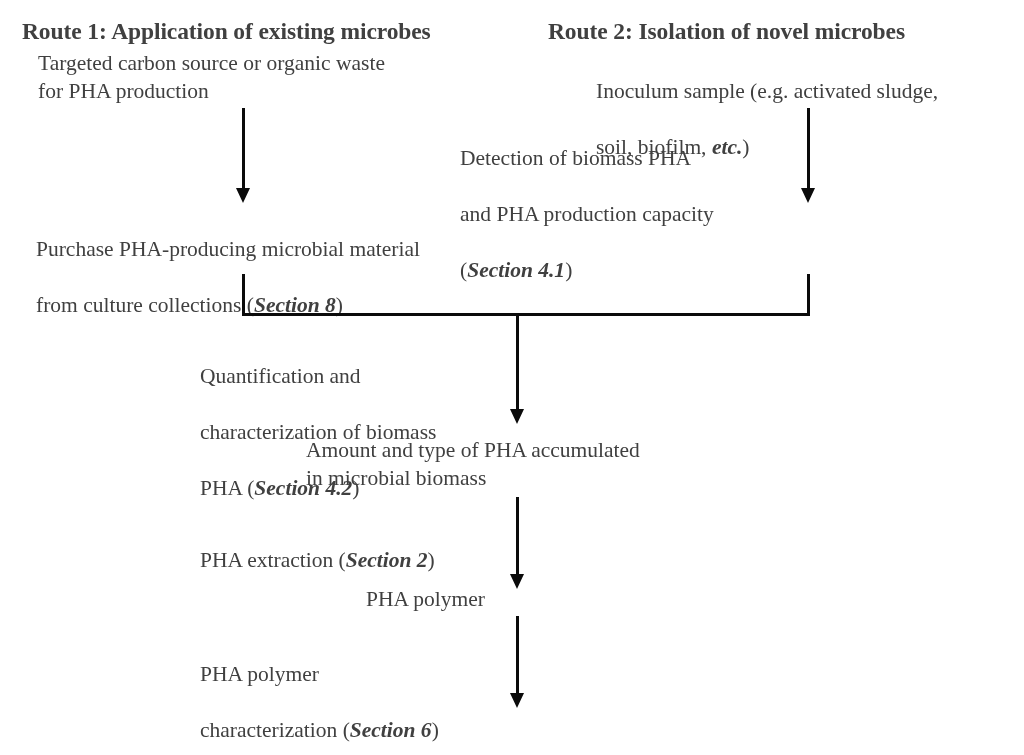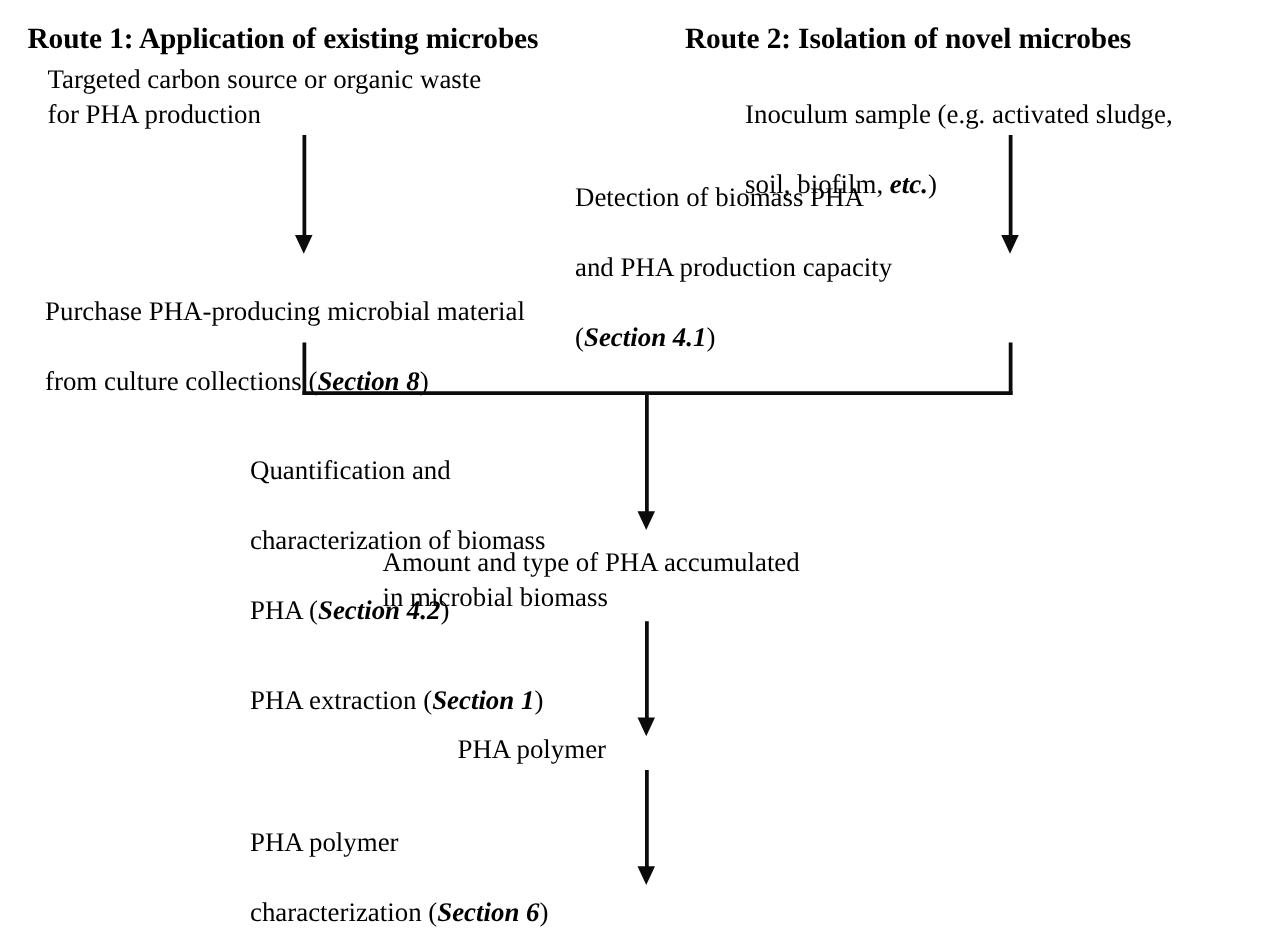--- a/index.html
+++ b/index.html
@@ -14,21 +14,21 @@
   #canvas {
     position: relative;
     width: 1024px;
     height: 755px;
     background: #ffffff;
     overflow: hidden;
   }
   .txt {
     position: absolute;
     line-height: 1.30;
-    color: #000000;
+    color: #404040;
     white-space: pre-line;
   }
   .hdr {
     font-weight: bold;
     font-size: 23.5px;
     letter-spacing: -0.1px;
   }
   .body-txt {
     font-size: 21.5px;
   }
@@ -104,21 +104,21 @@
     <span>PHA (</span><span class="ital">Section 4.2</span><span>)</span>
   </div>
 
   <div class="txt body-txt ctr" style="left:306px; top:437px; width:420px;">Amount and type of PHA accumulated
 in microbial biomass</div>
 
   <div class="vline" style="left:516px; top:497px; height:80px;"></div>
   <div class="arrowhead" style="left:510px; top:574px;"></div>
 
   <div class="txt body-txt rgt" style="left:200px; top:519px; width:296px;">
-    <span>PHA extraction (</span><span class="ital">Section 1</span><span>)</span>
+    <span>PHA extraction (</span><span class="ital">Section 2</span><span>)</span>
   </div>
 
   <div class="txt body-txt ctr" style="left:366px; top:586px; width:300px;">PHA polymer</div>
 
   <div class="vline" style="left:516px; top:616px; height:80px;"></div>
   <div class="arrowhead" style="left:510px; top:693px;"></div>
 
   <div class="txt body-txt rgt" style="left:200px; top:633px; width:296px;">
     <span>PHA polymer</span><br>
     <span>characterization (</span><span class="ital">Section 6</span><span>)</span>

